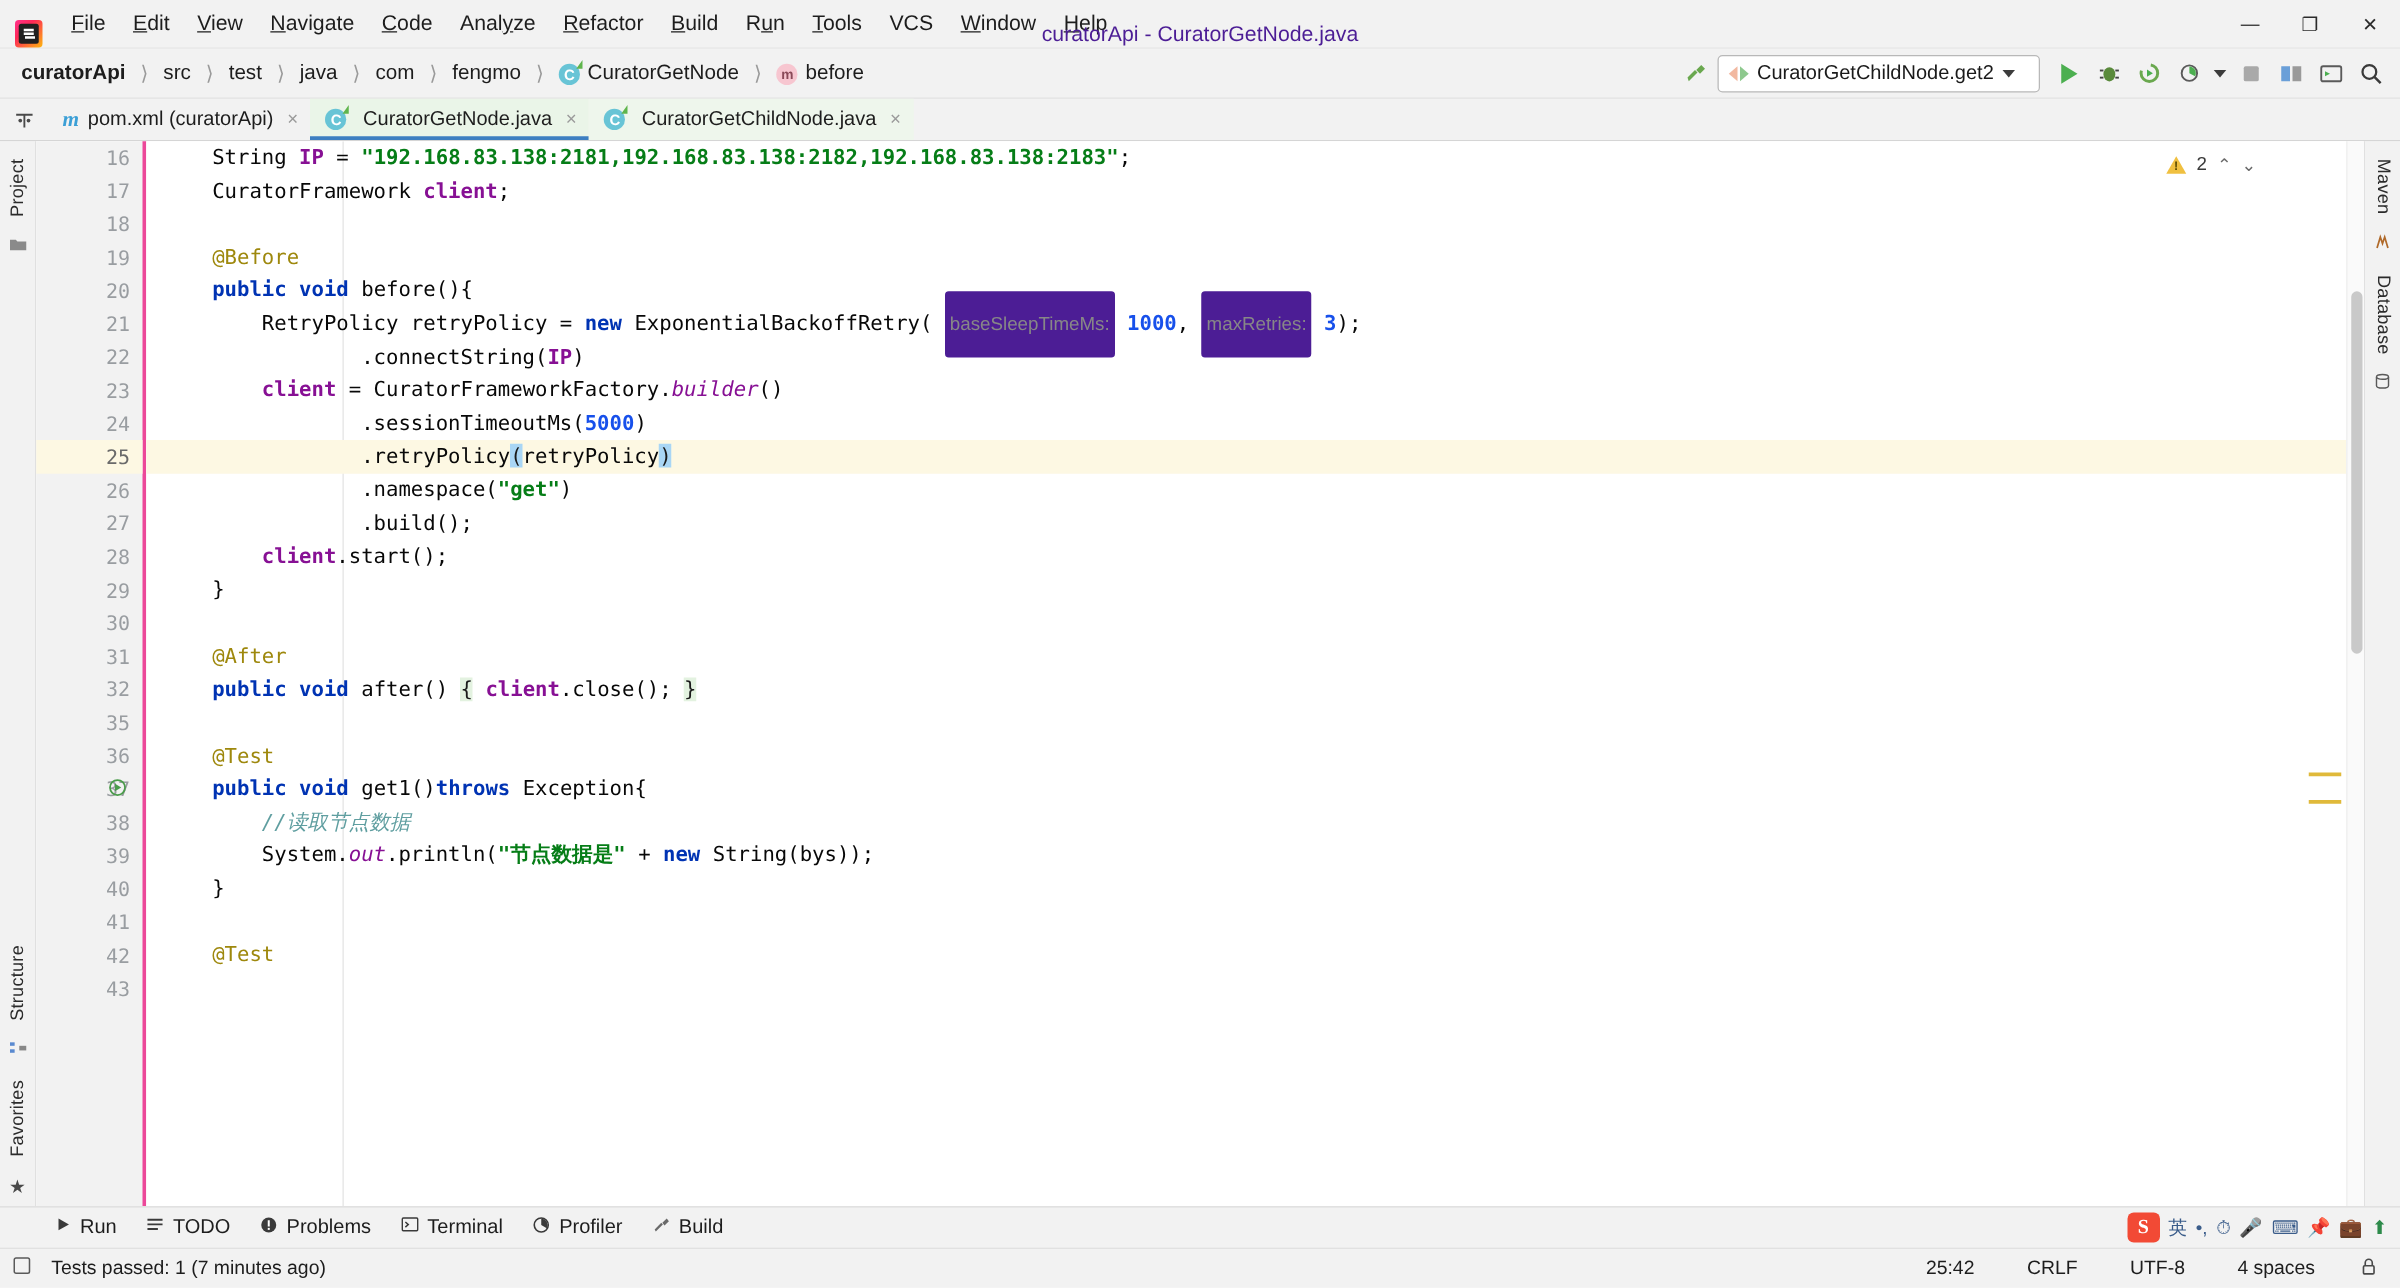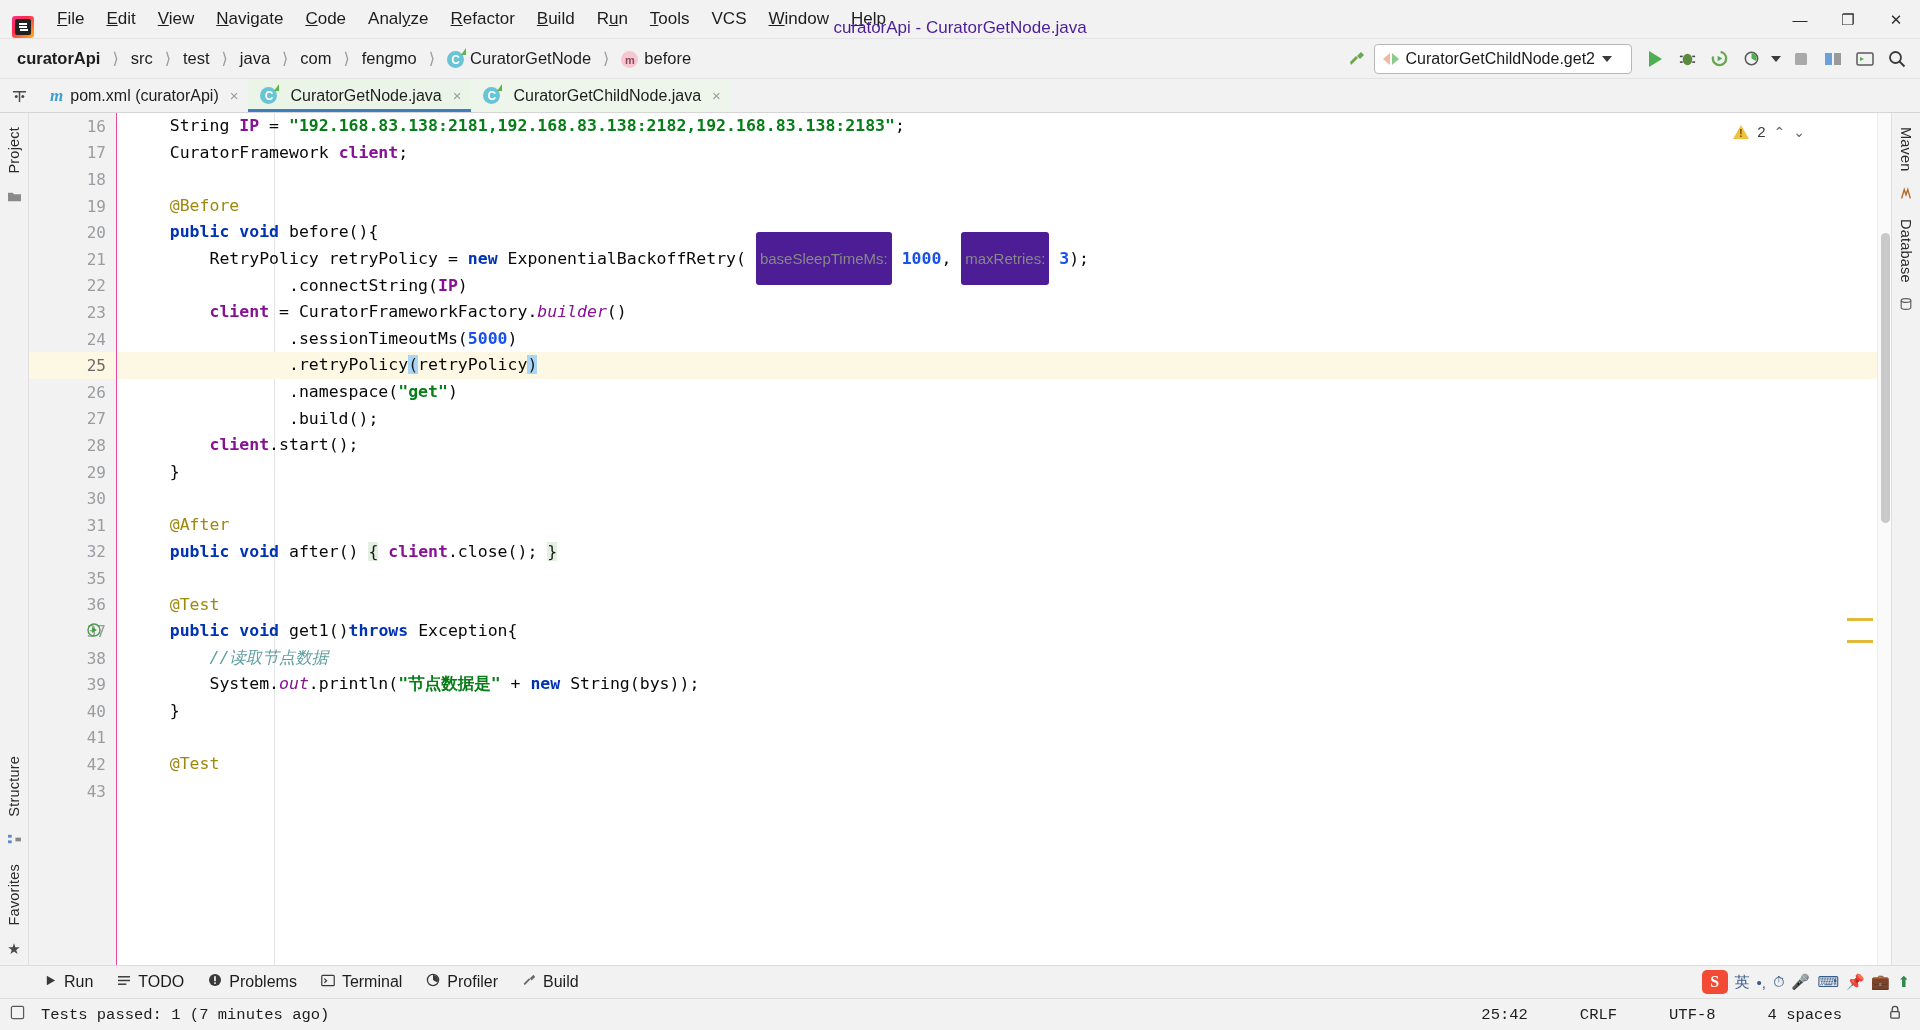--- a/index.html
+++ b/index.html
@@ -121,21 +121,21 @@
     letter-spacing: .2px; white-space: nowrap;
   }
   .vtab.flip { transform: rotate(180deg); }
   .stripe-ico { font-size: 15px; color: #4a4a4a; margin: 7px 0; }
   .stripe-spacer { flex: 1 1 auto; }
 
   
   .editor-wrap { flex: 1 1 auto; display: flex; position: relative; background: #ffffff; min-width: 0; }
   .gutter {
     width: 88px; flex: 0 0 88px; background: #f2f2f2; position: relative;
-    border-right: 1px solid #ec4899;
+    border-right: 3px solid #ec4899;
   }
   .gutter-row {
     height: 26.6px; display: flex; align-items: center; justify-content: flex-end;
     padding-right: 10px; font-family: "DejaVu Sans Mono", monospace; font-size: 16px; color: #999da1;
     position: relative;
   }
   .gutter-row.cur { background: #fdf8e3; color: #6a6a6a; }
   .fold {
     position: absolute; right: -14px; width: 12px; height: 12px; display:flex;
     align-items:center; justify-content:center; color:#9a9a9a; font-size: 11px;
@@ -202,23 +202,23 @@
     width: 26px; height: 24px; border-radius: 5px; background: #f24a35; position: relative;
     display:flex; align-items:center; justify-content:center;
   }
   .sogou-ico::after { content:"S"; color:#fff; font-weight:bold; font-size:16px; font-family:"Liberation Serif", serif;}
   .tray-ico { font-size: 15px; color: #3a5c8a; }
   .tray-ico.g { color: #2d8a4a; }
 
   
   .statusbar {
     height: 32px; flex: 0 0 32px; background: #f2f2f2; display: flex; align-items: center;
-    border-top: 1px solid #dcdcdc; font-size: 15.5px; color: #1d1d1d; padding: 0 10px; gap: 10px; font-family: Liberation Mono, monospace;
-  }
-  .status-right { margin-left: auto; display: flex; align-items: center; gap: 40px; padding-right: 8px; }
+    border-top: 1px solid #dcdcdc; font-size: 15.5px; color: #1d1d1d; padding: 0 10px; gap: 10px;
+  }
+  .status-right { margin-left: auto; display: flex; align-items: center; gap: 30px; padding-right: 8px; }
   .sb-item { padding: 2px 6px; border-radius: 3px; white-space: nowrap; }
   .lock-ico { font-size: 14px; color: #4a4a4a; }
 </style>
 </head>
 <body>
 
 <div id="app">
 
   <div class="titlebar">
     <div class="ij-logo"></div>

